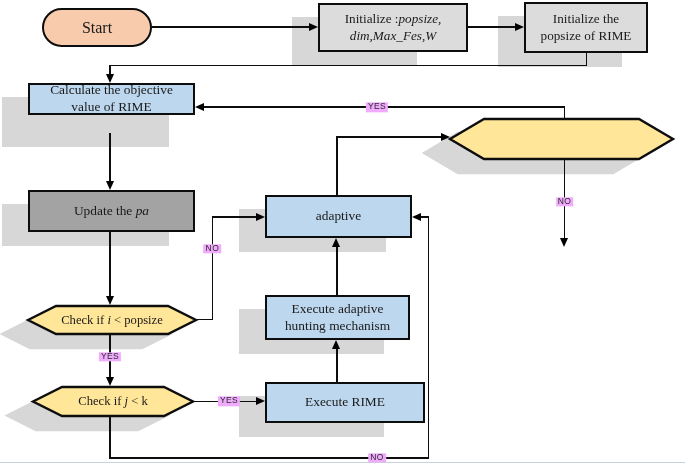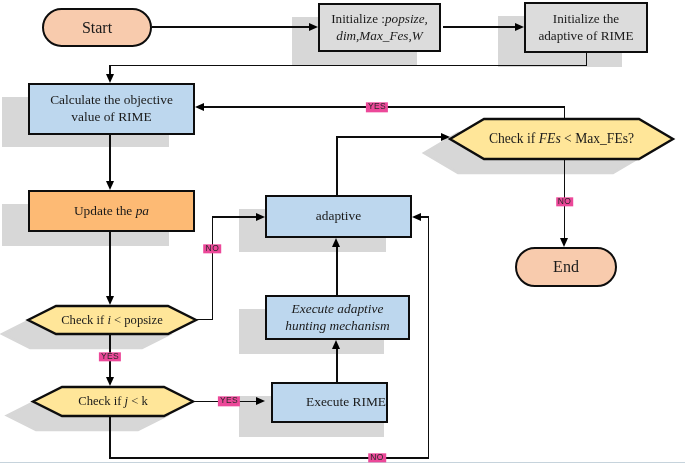--- a/index.html
+++ b/index.html
@@ -8,36 +8,36 @@
     font-family:"Liberation Serif","DejaVu Serif",serif;color:#1a1a1a;
   }
   .node{
     position:absolute;box-sizing:border-box;border:2.2px solid #0d0d0d;
     display:flex;flex-direction:column;align-items:center;justify-content:center;
     text-align:center;font-size:13.4px;line-height:1.24;z-index:3;
   }
   .stadium{border-radius:21px;border-width:2.4px;font-size:16px;background:#F8CBAD;}
   .init{background:#DCDCDC;font-size:13.2px;}
   .proc{background:#BDD7EE;}
-  .upd{background:#fdba74;}
+  .upd{background:#a3a3a3;}
   .shadow{position:absolute;background:#d7d7d7;z-index:0;}
   .hexsvg{position:absolute;z-index:3;overflow:visible;}
   .hexshadow{position:absolute;z-index:0;overflow:visible;}
   .hexlabel{
     position:absolute;z-index:4;display:flex;align-items:center;justify-content:center;
     text-align:center;font-size:12.6px;
   }
   .ln{position:absolute;background:#0d0d0d;z-index:2;}
   .ah{position:absolute;width:0;height:0;z-index:2;}
   .ah.r{border-top:4.5px solid transparent;border-bottom:4.5px solid transparent;border-left:9px solid #000;}
   .ah.l{border-top:4.5px solid transparent;border-bottom:4.5px solid transparent;border-right:9px solid #000;}
   .ah.d{border-left:4.5px solid transparent;border-right:4.5px solid transparent;border-top:9px solid #000;}
   .ah.u{border-left:4.5px solid transparent;border-right:4.5px solid transparent;border-bottom:9px solid #000;}
   .elabel{
-    position:absolute;z-index:5;background:#ec4899;color:#2a2a2a;
+    position:absolute;z-index:5;background:#f0abfc;color:#2a2a2a;
     font-family:"Liberation Sans","DejaVu Sans",sans-serif;font-size:8.5px;
     letter-spacing:0.4px;line-height:1.1;padding:0 2px;transform:translate(-50%,-50%);
   }
   .edgeline{position:absolute;left:0;top:462px;width:685px;height:1.2px;background:#c6d3dc;z-index:1;}
   i{font-style:italic;}
 </style>
 </head>
 <body>
 
 <div id="canvas">
@@ -114,31 +114,31 @@
   <div class="elabel" style="left:377px;top:107.2px;">YES</div>
 
   <div class="ln" style="left:563.8px;top:160px;width:1.6px;height:78px;"></div>
   <div class="ah d" style="left:560.1px;top:238px;"></div>
   <div class="elabel" style="left:564.6px;top:202px;">NO</div>
 
   <div class="node stadium" style="left:42px;top:8px;width:110px;height:39px;">
     <span>Start</span>
   </div>
 
-  <div class="node init" style="left:318px;top:3px;width:123px;height:49px;">
+  <div class="node init" style="left:318px;top:3px;width:150px;height:49px;">
     <span><span>Initialize :</span><i>popsize,</i></span>
     <span><i>dim,Max_Fes,W</i></span>
   </div>
 
   <div class="node init" style="left:524px;top:2px;width:124px;height:51px;justify-content:center;">
     <span>Initialize the</span>
-    <span>adaptive of RIME</span>
+    <span>popsize of RIME</span>
   </div>
 
-  <div class="node proc" style="left:28px;top:83px;width:167px;height:52px;">
+  <div class="node proc" style="left:28px;top:83px;width:167px;height:32px;">
     <span>Calculate the objective</span>
     <span>value of RIME</span>
   </div>
 
   <div class="node upd" style="left:28px;top:190px;width:167px;height:42px;">
     <span><span>Update the </span><i>pa</i></span>
   </div>
 
   <svg class="hexsvg" style="left:26px;top:303px;" width="172" height="34">
     <polygon points="2,17 30,3 142,3 170,17 142,31 30,31" fill="#FFE699" stroke="#0d0d0d" stroke-width="2.4"></polygon>
@@ -147,38 +147,32 @@
     <span><span>Check if </span><i>i</i><span> &lt; popsize</span></span>
   </div>
 
   <svg class="hexsvg" style="left:31px;top:384px;" width="164" height="35">
     <polygon points="2,17.5 31,3 133,3 162,17.5 133,32 31,32" fill="#FFE699" stroke="#0d0d0d" stroke-width="2.4"></polygon>
   </svg>
   <div class="hexlabel" style="left:33px;top:386px;width:160px;height:31px;">
     <span><span>Check if </span><i>j</i><span> &lt; k</span></span>
   </div>
 
-  <div class="node proc" style="left:271px;top:382px;width:117px;height:41px;align-items:flex-end;">
+  <div class="node proc" style="left:265px;top:382px;width:160px;height:41px;">
     <span>Execute RIME</span>
   </div>
 
-  <div class="node proc" style="left:265px;top:295px;width:145px;height:45px;font-style:italic;">
+  <div class="node proc" style="left:265px;top:295px;width:145px;height:45px;">
     <span>Execute adaptive</span>
     <span>hunting mechanism</span>
   </div>
 
   <div class="node proc" style="left:265px;top:195px;width:147px;height:43px;">
     <span>adaptive</span>
   </div>
 
   <svg class="hexsvg" style="left:448px;top:116px;" width="227" height="46">
     <polygon points="2,23 36,3 191,3 225,23 191,43 36,43" fill="#FFE699" stroke="#0d0d0d" stroke-width="2.4"></polygon>
   </svg>
-  <div class="hexlabel" style="left:450px;top:118px;width:223px;height:42px;font-size:13.6px;">
-    <span><span>Check if </span><i>FEs</i><span> &lt; Max_FEs?</span></span>
-  </div>
 
-  <div class="node stadium" style="left:515px;top:247px;width:102px;height:40px;">
-    <span>End</span>
-  </div>
 
   <div class="edgeline"></div>
 </div>
 
 </body></html>

